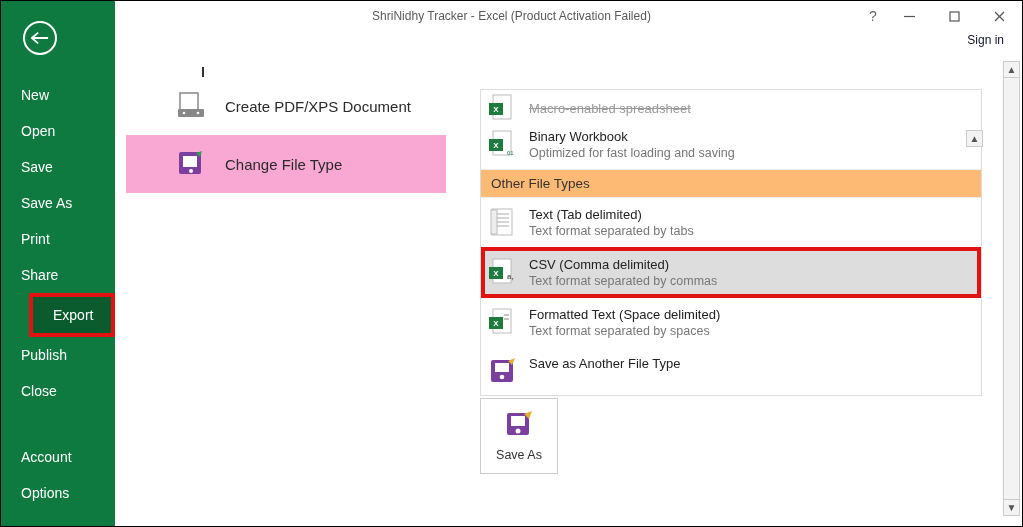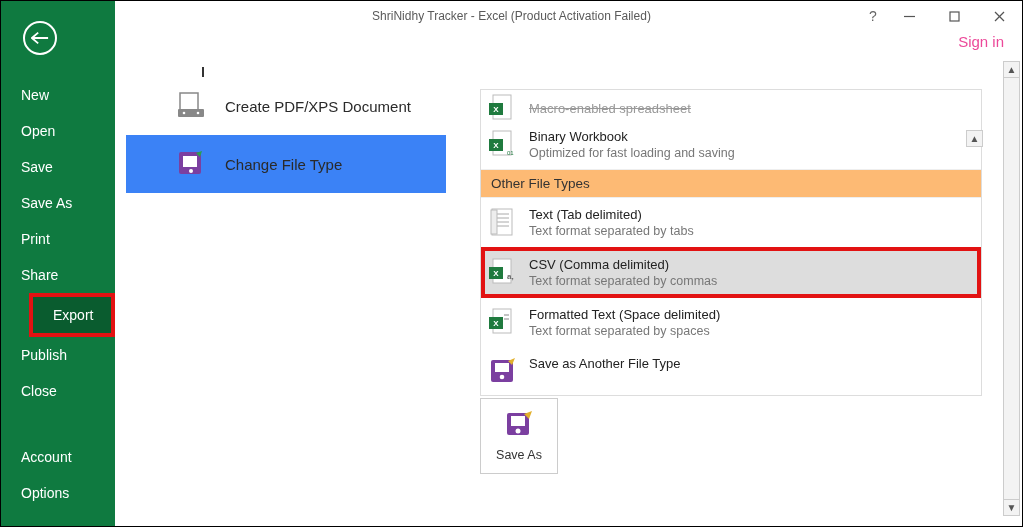--- a/index.html
+++ b/index.html
@@ -3,35 +3,35 @@
 <meta charset="utf-8">
 <style>
   * { box-sizing: border-box; margin: 0; padding: 0; }
   body { font-family: "Segoe UI", Arial, sans-serif; font-size: 13px; color: #333; background: #fff; width: 1023px; height: 527px; overflow: hidden; position: relative; border: 1px solid #000; }
   .titlebar { height: 30px; display: flex; align-items: center; justify-content: center; position: relative; background: #fff; }
   .titlebar .title { color: #5a5a5a; font-size: 12px; }
   .titlebar .right { position: absolute; right: 0; display: flex; align-items: center; }
   .winbtn { width: 45px; height: 28px; display: flex; align-items: center; justify-content: center; color: #555; }
   .winbtn svg { width: 11px; height: 11px; }
   .helpbtn { width: 28px; display:flex; align-items:center; justify-content:center; font-size:14px; color:#666; }
-  .signin-row { position: absolute; top: 32px; right: 18px; font-size: 15px; color: #ec4899; }
+  .signin-row { position: absolute; top: 32px; right: 18px; font-size: 12px; color: #0f172a; }
   .sidebar { position: absolute; top: 0; left: 0; width: 114px; height: 100%; background: #0f7a40; color: #fff; padding-top: 20px; }
   .back-btn { width: 34px; height: 34px; border: 2px solid #fff; border-radius: 50%; margin-left: 22px; display:flex; align-items:center; justify-content:center; margin-bottom: 22px; }
   .back-btn svg { width: 18px; height: 14px; }
   .nav-item { padding: 10px 20px; font-size: 14px; cursor: default; }
   .nav-item.active { background: #0a5c2f; }
   .hl-red { border: 4px solid #e21212; }
   .nav-active-wrap { padding: 0; margin-left: 28px; }
   .nav-sep { height: 30px; }
   .content { position: absolute; left: 125px; top: 56px; right: 0; bottom: 0; display: flex; }
   .export-col { width: 320px; padding-top: 0; }
   .tiny-bar { height: 20px; position: relative; }
   .tiny-bar::after { content:""; position:absolute; left: 76px; width: 2px; height: 10px; background:#333; bottom:0; }
   .ex-opt { display:flex; align-items:center; height: 58px; padding-left: 50px; gap: 19px; }
-  .ex-opt.selected { background: #3b82f6; }
+  .ex-opt.selected { background: #f9a8d4; }
   .ex-opt .label { font-size: 15px; color: #2a2a2a; }
   .ex-icon { width: 30px; height: 30px; display:flex; align-items:center; justify-content:center; }
   .right-col { flex: 1; position: relative; padding: 0 40px 0 34px; }
   .panel { border: 1px solid #ddd; background: #fff; position: relative; }
   .scroll-up { position:absolute; right:-2px; top: 40px; width: 17px; height:17px; border:1px solid #ccc; background:#f3f3f3; display:flex;align-items:center;justify-content:center; font-size:10px; color:#555; }
   .ftype-row-cut { height: 30px; display:flex; align-items:center; gap:14px; padding-left:8px; padding-top:6px; }
   .ftype-row { display:flex; align-items:flex-start; gap:14px; padding: 9px 8px 9px 8px; }
   .ftype-icon { width: 26px; height: 30px; flex-shrink:0; display:flex;align-items:center;justify-content:center; }
   .ftype-texts .title { font-size: 13px; color: #222; }
   .ftype-texts .desc { font-size: 12.5px; color: #777; margin-top: 2px; }

